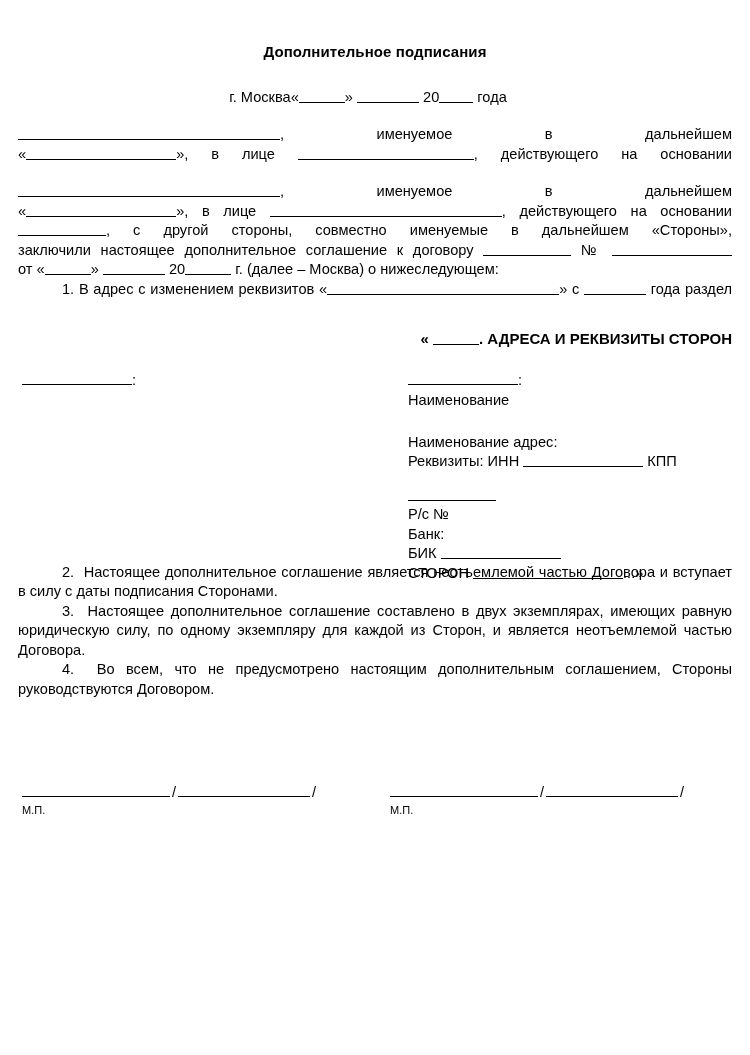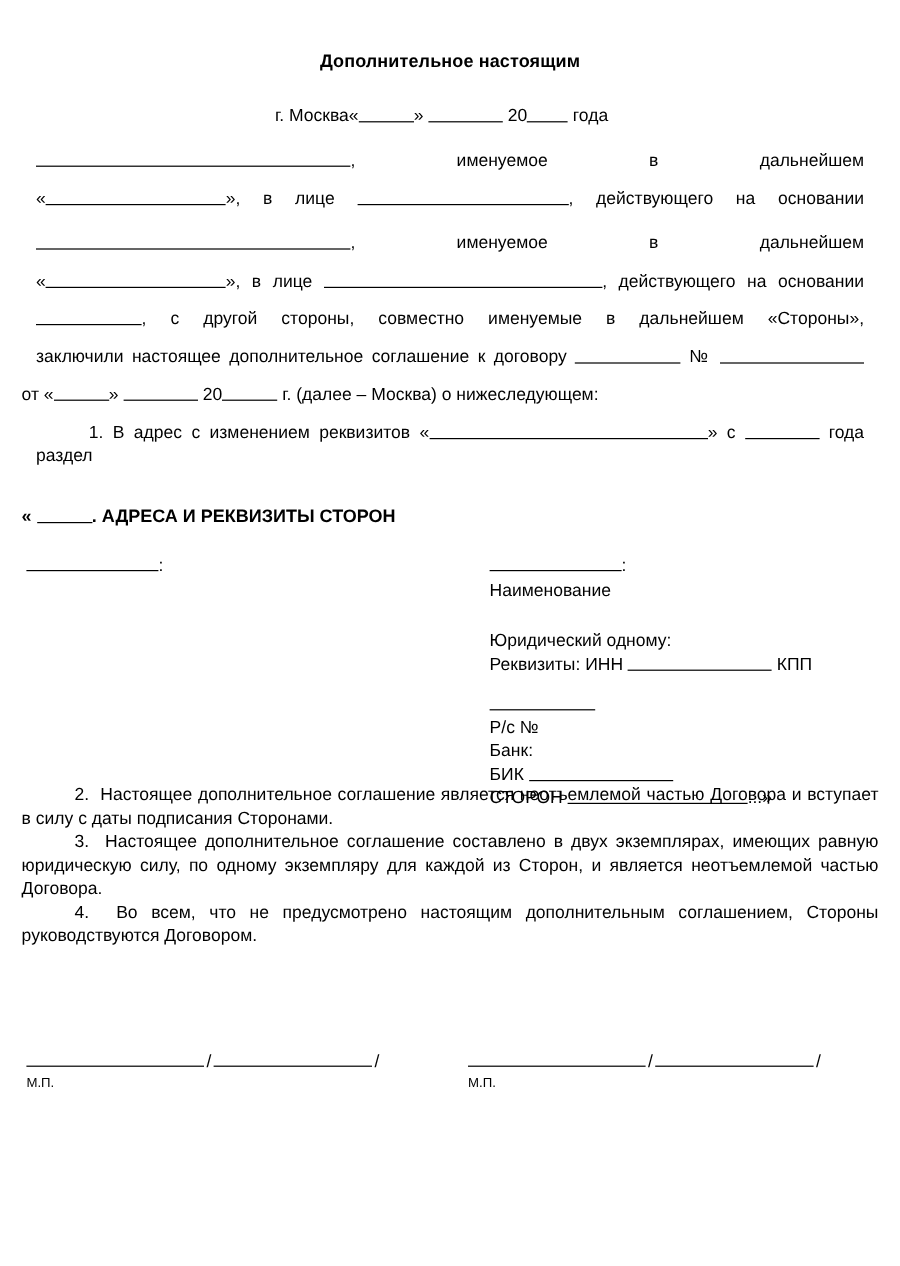--- a/index.html
+++ b/index.html
@@ -49,21 +49,21 @@
     align-items: baseline;
     margin-top: 26px;
   }
   .city { white-space: nowrap; }
   .date-line { white-space: nowrap; padding-right: 14px; }
 
   
   .p {
     text-align: justify;
     text-align-last: justify;
-    margin: 12px;
+    margin: 0;
     white-space: normal;
   }
   .p-last {
     text-align: justify;
     text-align-last: left;
     margin: 0;
   }
   .p-indent { text-indent: 44px; }
 
   .block-party { margin-top: 18px; }
@@ -81,21 +81,21 @@
   .bl-s   { width: 62px; }
   .bl-m   { width: 88px; }
   .bl-l   { width: 120px; }
   .bl-xl  { width: 150px; }
   .bl-xxl { width: 176px; }
   .bl-w   { width: 232px; }
   .bl-ww  { width: 262px; }
 
   
   .section-heading {
-    text-align: left;
+    text-align: right;
     font-weight: bold;
     font-size: 15px;
     margin-top: 30px;
   }
 
   
   .req-area {
     position: relative;
     margin-top: 22px;
     height: 186px;
@@ -159,21 +159,21 @@
     margin-top: 2px;
     font-size: 11px;
   }
 </style>
 </head>
 <body>
 
 <div class="page">
   <div class="content">
 
-    <div class="doc-title">Дополнительное настоящим</div>
+    <div class="doc-title">Дополнительное подписания</div>
 
     <div class="city-date-row">
       <span class="city">г. Москва</span>
       <span class="date-line"><span>«</span><span class="bl bl-xs"></span><span>»</span> <span class="bl bl-s"></span> <span>20</span><span class="bl bl-xxs"></span> <span>года</span></span>
     </div>
 
     <div class="block-party">
       <div class="p">
         <span class="bl bl-ww"></span>,
         <span>именуемое</span>
@@ -213,21 +213,21 @@
     <div class="req-area">
 
       <div class="req-col-left">
         <div class="req-line"><span class="name-rule"></span><span>:</span></div>
       </div>
 
       <div class="req-col-right">
         <div class="req-line"><span class="name-rule"></span><span>:</span></div>
         <div class="req-caption">Наименование</div>
         <div class="gap-22"></div>
-        <div class="req-line">Юридический одному:</div>
+        <div class="req-line">Наименование адрес:</div>
         <div class="req-line"><span>Реквизиты: ИНН</span> <span class="bl bl-l"></span> <span>КПП</span></div>
         <div class="gap-14"></div>
         <div class="req-line"><span class="bl bl-m"></span></div>
         <div class="req-line">Р/с №</div>
         <div class="req-line">Банк:</div>
         <div class="req-line"><span>БИК</span> <span class="bl bl-l"></span></div>
         <div class="req-line"><span>СТОРОН</span> <span class="bl bl-xl"></span><span>...»</span></div>
       </div>
     </div>
 

